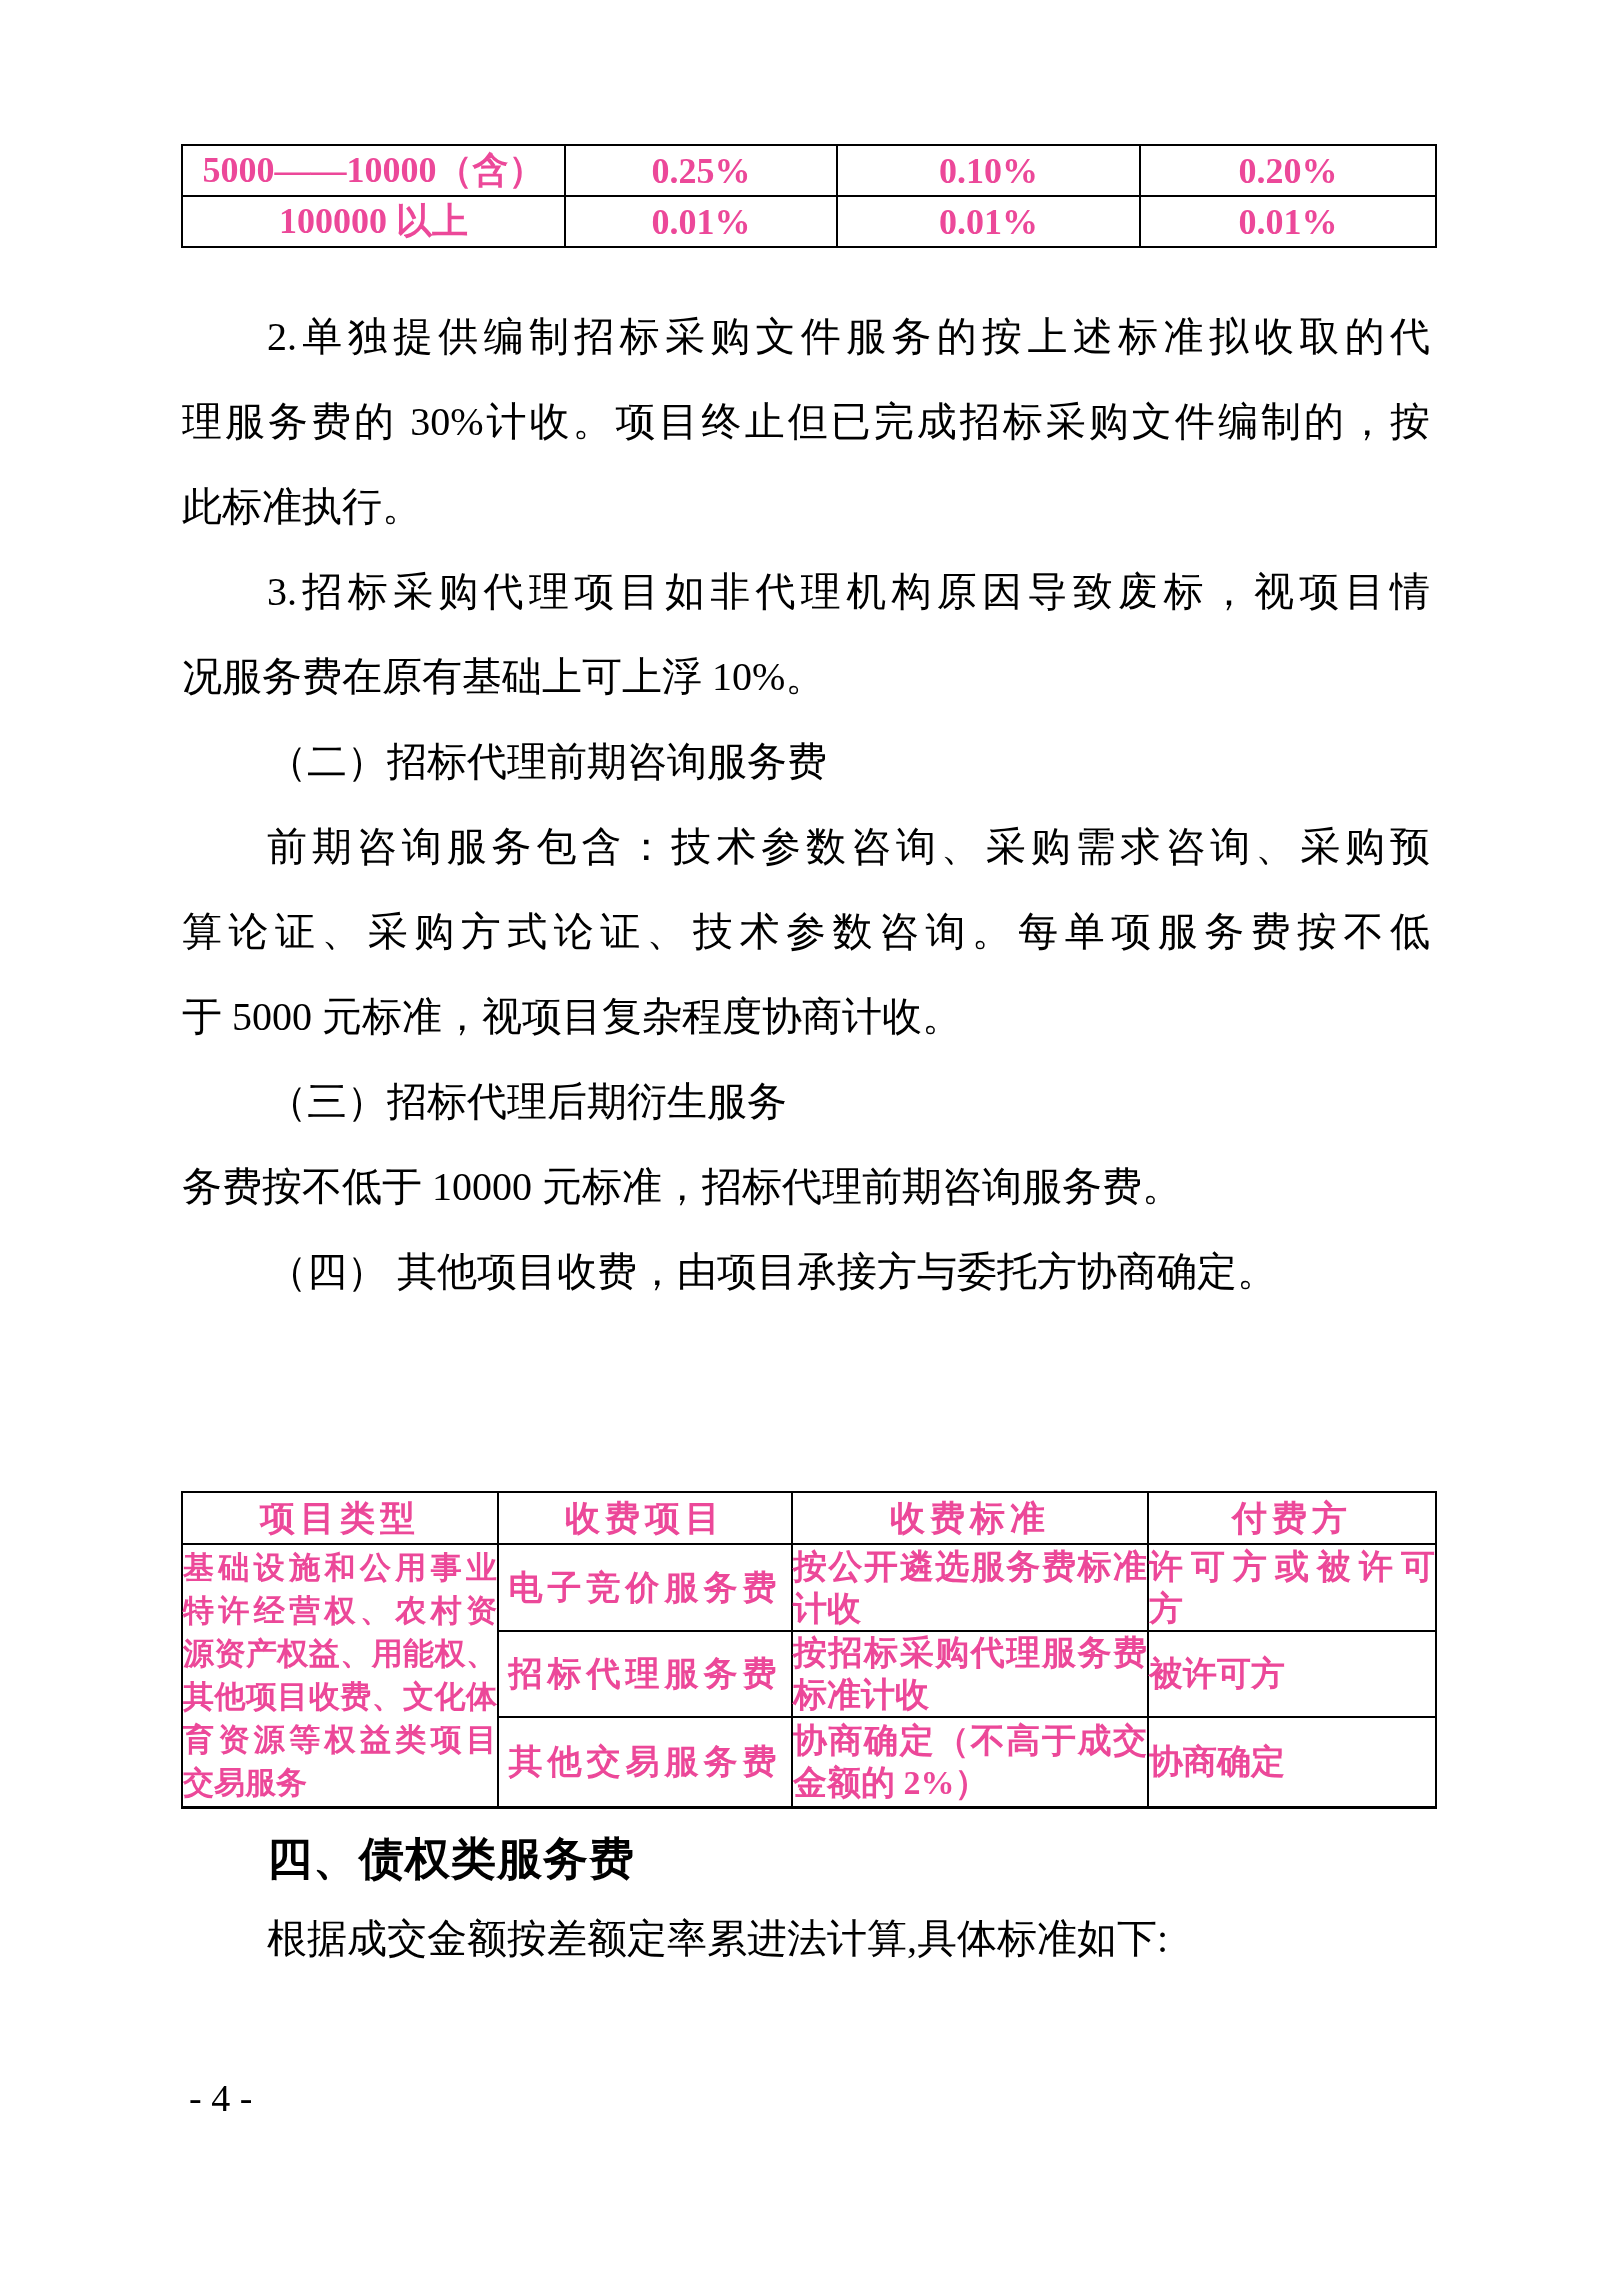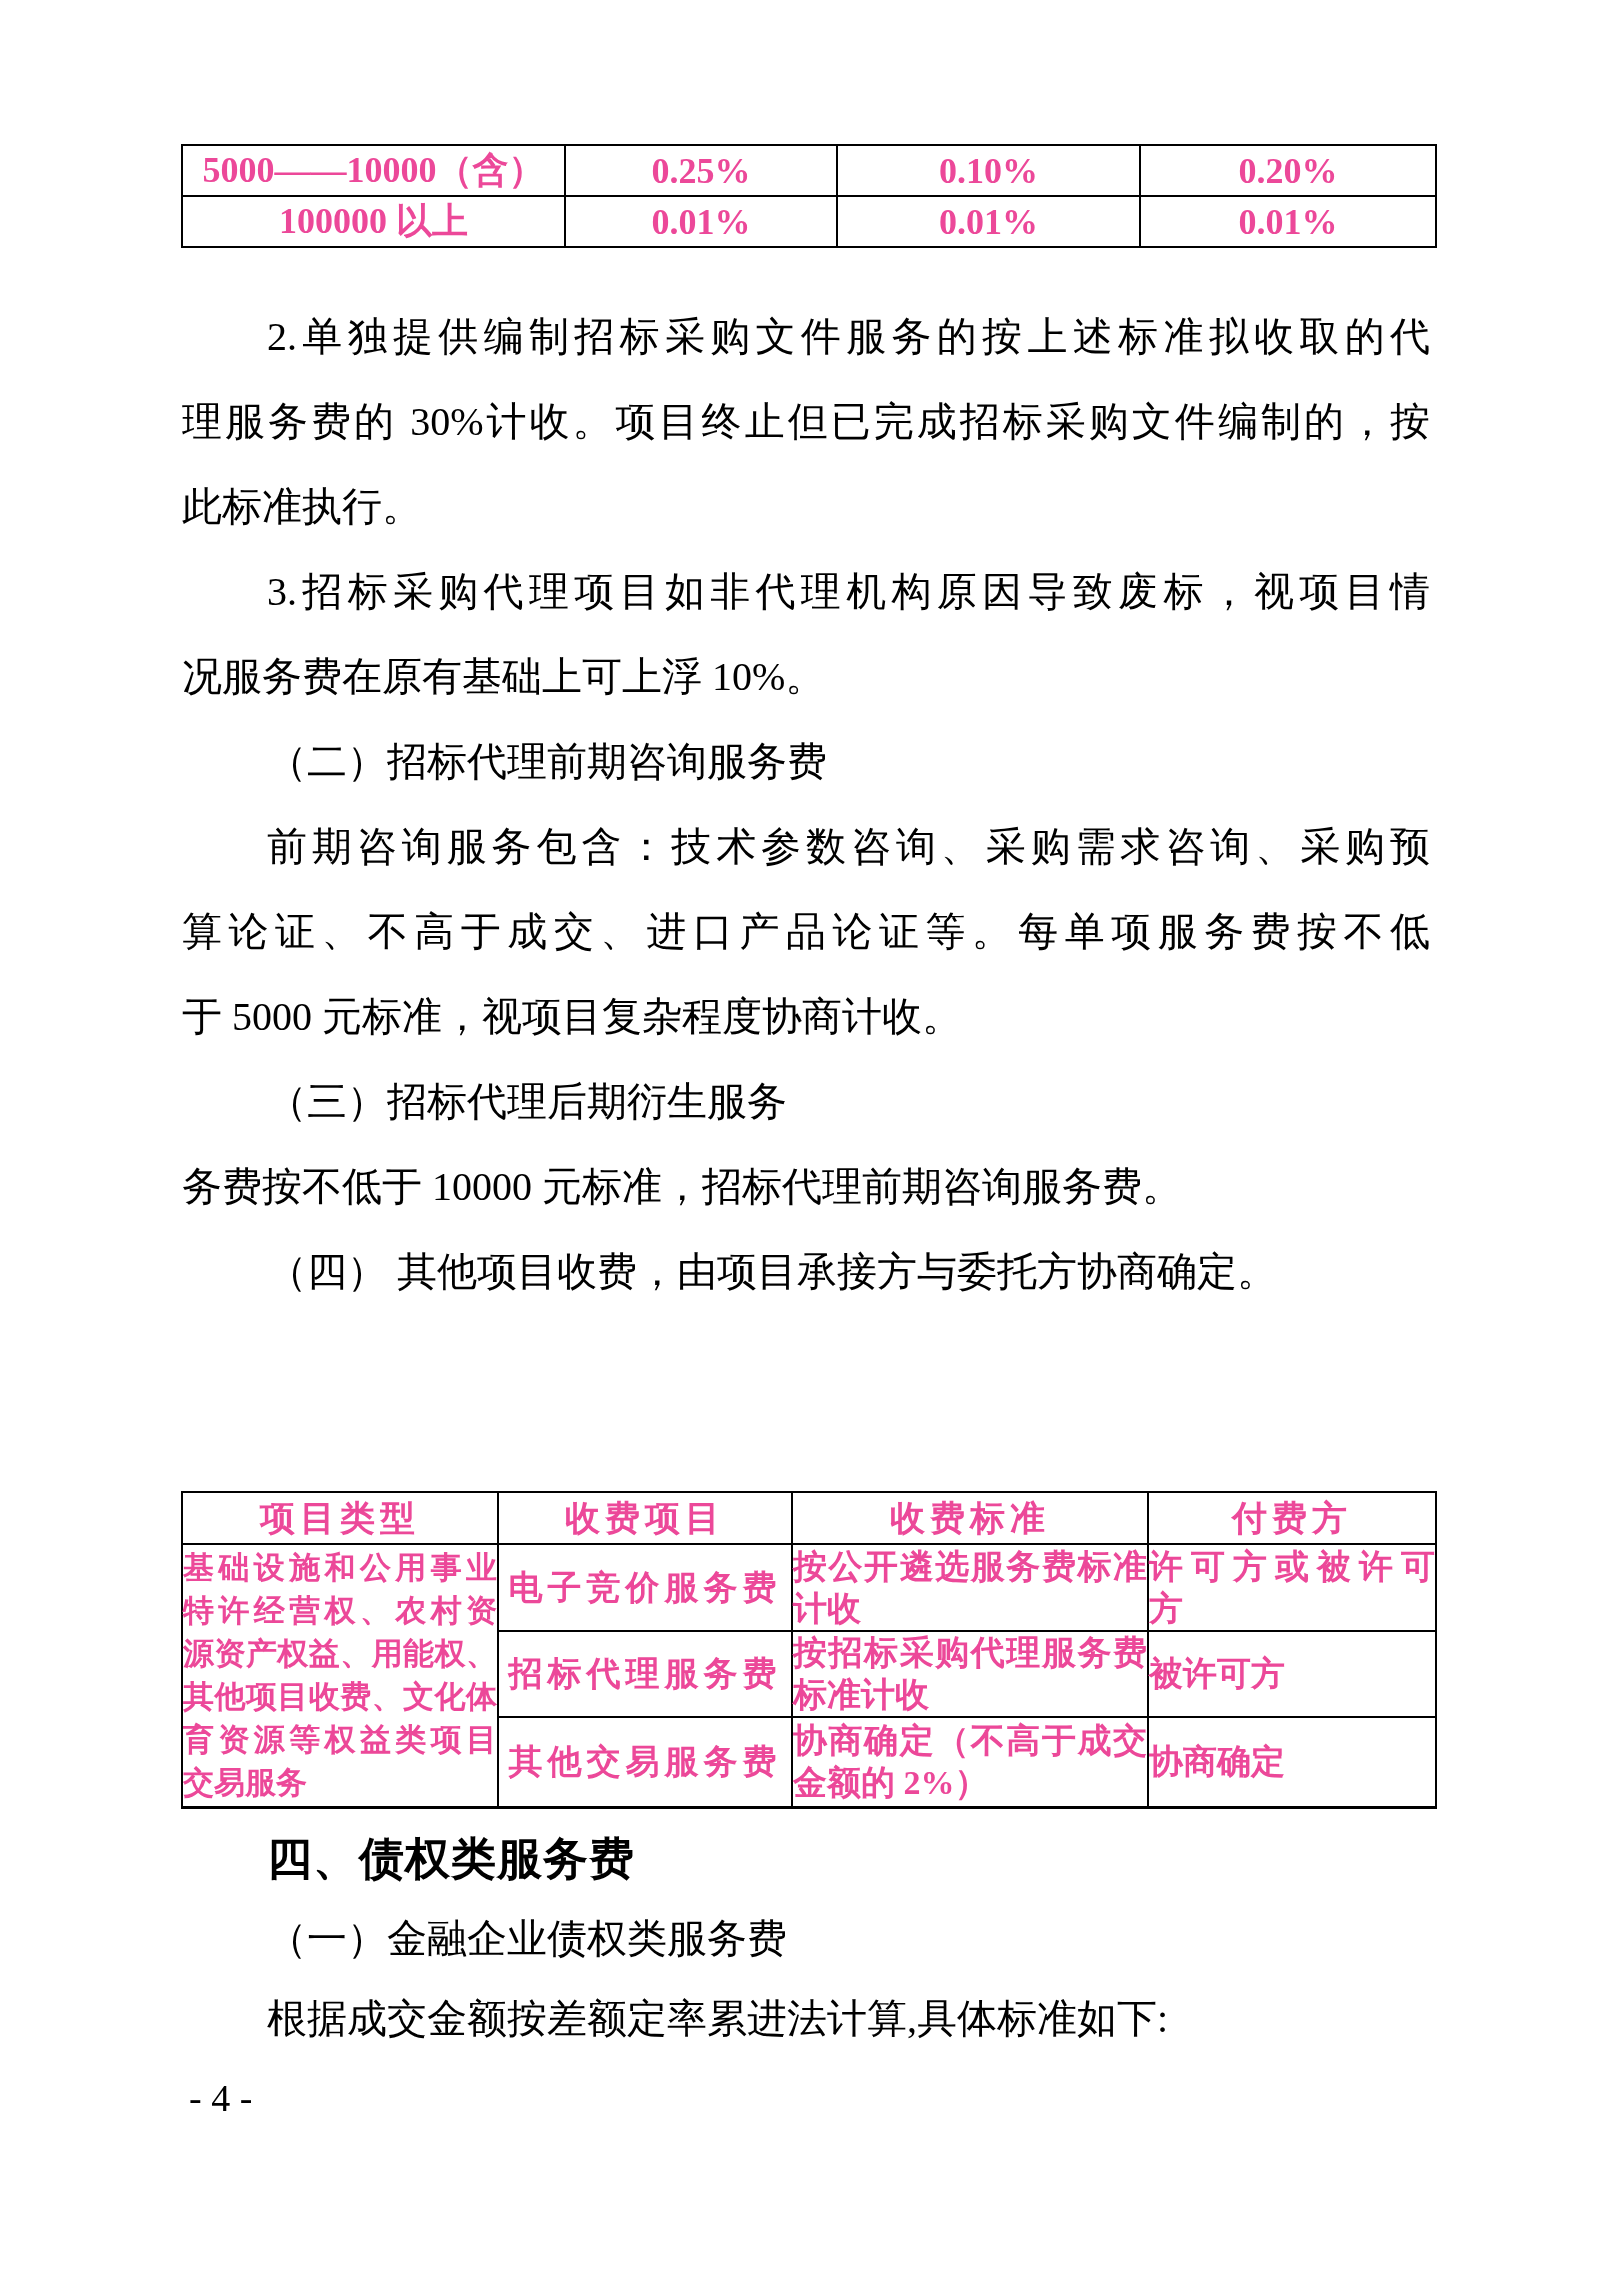--- a/index.html
+++ b/index.html
@@ -67,21 +67,21 @@
   </table>
 
   <div id="body1" class="bodyblock">
     <div class="ln ind j">2.单独提供编制招标采购文件服务的按上述标准拟收取的代</div>
     <div class="ln j">理服务费的 30%计收。项目终止但已完成招标采购文件编制的，按</div>
     <div class="ln">此标准执行。</div>
     <div class="ln ind j">3.招标采购代理项目如非代理机构原因导致废标，视项目情</div>
     <div class="ln">况服务费在原有基础上可上浮 10%。</div>
     <div class="ln ind">（二）招标代理前期咨询服务费</div>
     <div class="ln ind j">前期咨询服务包含：技术参数咨询、采购需求咨询、采购预</div>
-    <div class="ln j">算论证、不高于成交、进口产品论证等。每单项服务费按不低</div>
+    <div class="ln j">算论证、采购方式论证、技术参数咨询。每单项服务费按不低</div>
     <div class="ln">于 5000 元标准，视项目复杂程度协商计收。</div>
     <div class="ln ind">（三）招标代理后期衍生服务</div>
     <div class="ln">务费按不低于 10000 元标准，招标代理前期咨询服务费。</div>
     <div class="ln ind">（四） 其他项目收费，由项目承接方与委托方协商确定。</div>
   </div>
 
   <table id="table2" class="doc-table">
     <colgroup>
       <col style="width:316px">
         <col style="width:294px">
@@ -132,20 +132,19 @@
         </td>
         <td class="payer-cell">
           <div class="cl cl-last">协商确定</div>
         </td>
       </tr>
     </tbody>
   </table>
 
   <div id="body2" class="bodyblock">
     <div class="ln ind hd">四、债权类服务费</div>
-    <div class="ln ind">（一）金融企业债权类服务费</div>
     <div class="ln ind">根据成交金额按差额定率累进法计算,具体标准如下:</div>
   </div>
 
   <div id="pageno">- 4 -</div>
 
 </div>
 
 
 </body></html>

